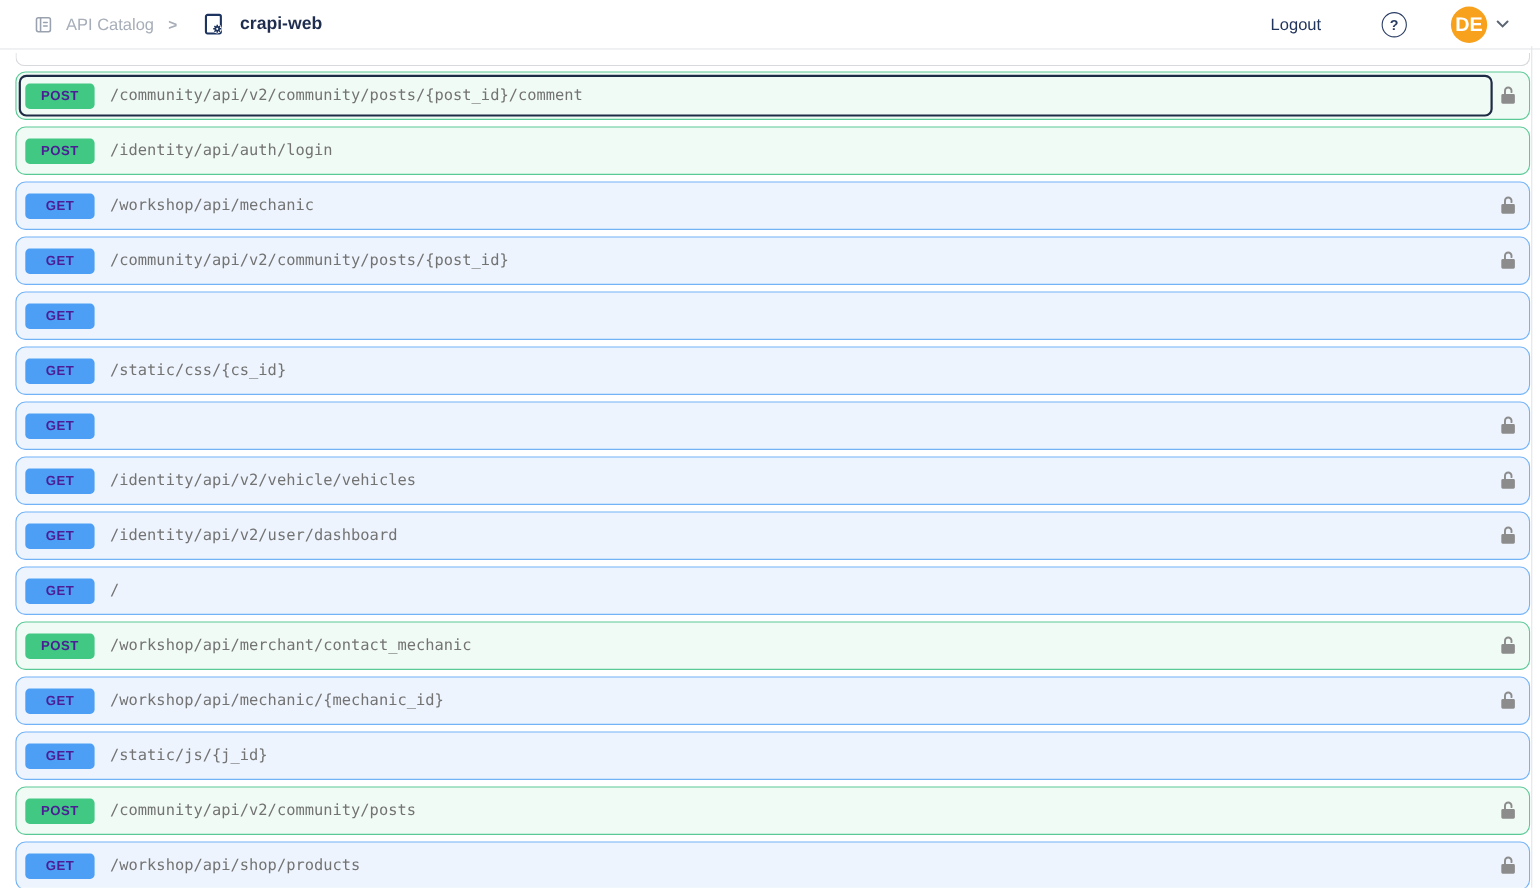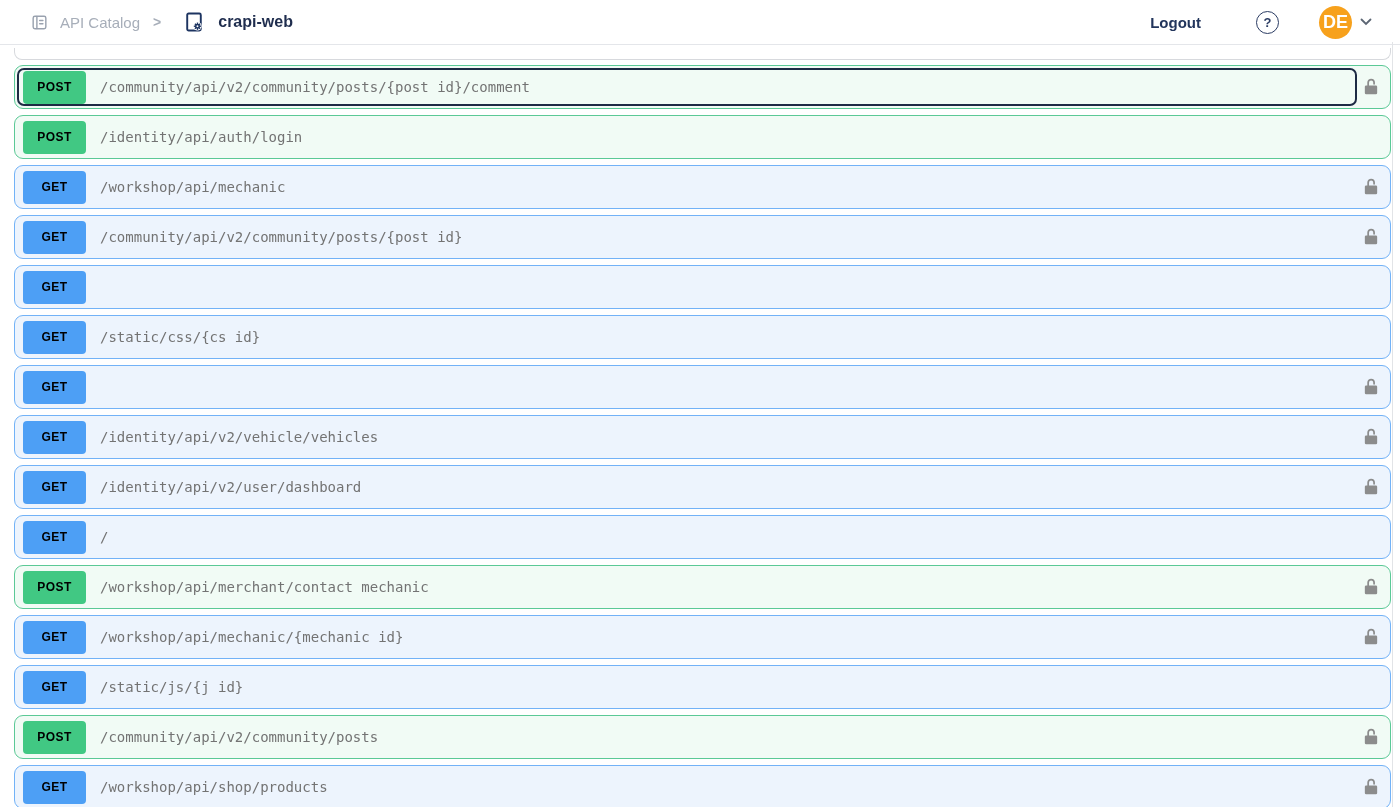--- a/index.html
+++ b/index.html
@@ -10,21 +10,21 @@
   .topbar { height: 45px; display: flex; align-items: center;
             border-bottom: 1px solid #e4e6ea; padding: 0 28px 0 30px; background: #fff; }
   .crumbs { display: flex; align-items: center; gap: 11px; flex: 1; }
   .crumb-ic { display: inline-flex; width: 19px; height: 19px; }
   .crumb-label { color: #a7aeb9; font-size: 15px; }
   .crumb-sep { color: #a7aeb9; font-size: 14px; font-weight: 600; margin: 0 2px 0 2px; }
   .doc-ic { display: inline-flex; width: 22px; height: 22px; margin-left: 9px; }
   .crumb-current { color: #1f2d4e; font-size: 16px; font-weight: 700; margin-left: 2px; }
 
   .top-right { display: flex; align-items: center; }
-  .logout { color: #22355c; font-size: 15px; font-weight: 700; cursor: pointer; }
+  .logout { color: #22355c; font-size: 15px; font-weight: 400; cursor: pointer; }
   .help { width: 23px; height: 23px; border: 1.6px solid #2b3c63; border-radius: 50%;
           color: #2b3c63; font-size: 13px; font-weight: 700; display: flex;
           align-items: center; justify-content: center; margin-left: 55px; cursor: pointer; }
   .avatar-wrap { display: flex; align-items: center; margin-left: 40px; cursor: pointer; }
   .avatar { width: 33px; height: 33px; border-radius: 50%; background: var(--avatar-bg, #f7a11c);
             color: #fff; font-size: 18px; font-weight: 700; display: flex;
             align-items: center; justify-content: center; }
   .chev { margin-left: 8px; display: inline-flex; }
 
   
@@ -32,22 +32,22 @@
   .partial-row { height: 12px; margin-bottom: 5px; background: #fff;
                  border: 1px solid #d7d9dd; border-top: none;
                  border-radius: 0 0 8px 8px; }
   .row { display: flex; align-items: center; height: 44px; margin-bottom: 6px;
          border-radius: 9px; padding: 2px; cursor: pointer; }
   .row.get  { background: var(--get-row-bg);  border: 1px solid var(--get-row-border); }
   .row.post { background: var(--post-row-bg); border: 1px solid var(--post-row-border); }
   .row-main { flex: 1; align-self: stretch; display: flex; align-items: center;
               border: 2px solid transparent; border-radius: 7px; min-width: 0; }
   .row.selected .row-main { border-color: var(--focus-ring); }
-  .badge { width: 63px; height: 33px; margin-left: 4px; border-radius: 4px;
-           color: #000000; font-size: 12px; font-weight: 700; letter-spacing: .4px;
+  .badge { width: 63px; height: 23px; margin-left: 4px; border-radius: 4px;
+           color: #4c1d95; font-size: 12px; font-weight: 700; letter-spacing: .4px;
            display: flex; align-items: center; justify-content: center; flex: none; }
   .row.get  .badge { background: var(--get-badge); }
   .row.post .badge { background: var(--post-badge); }
   .path { margin-left: 14px; font-family: "DejaVu Sans Mono", monospace;
           font-weight: 400; font-size: 14px; color: #737373; white-space: nowrap;
           overflow: hidden; }
   .lock { width: 28px; flex: none; display: flex; justify-content: center;
           margin-right: 3px; }
 
   .scroll-track { position: absolute; top: 42px; bottom: 0; right: 7px; width: 1px;

